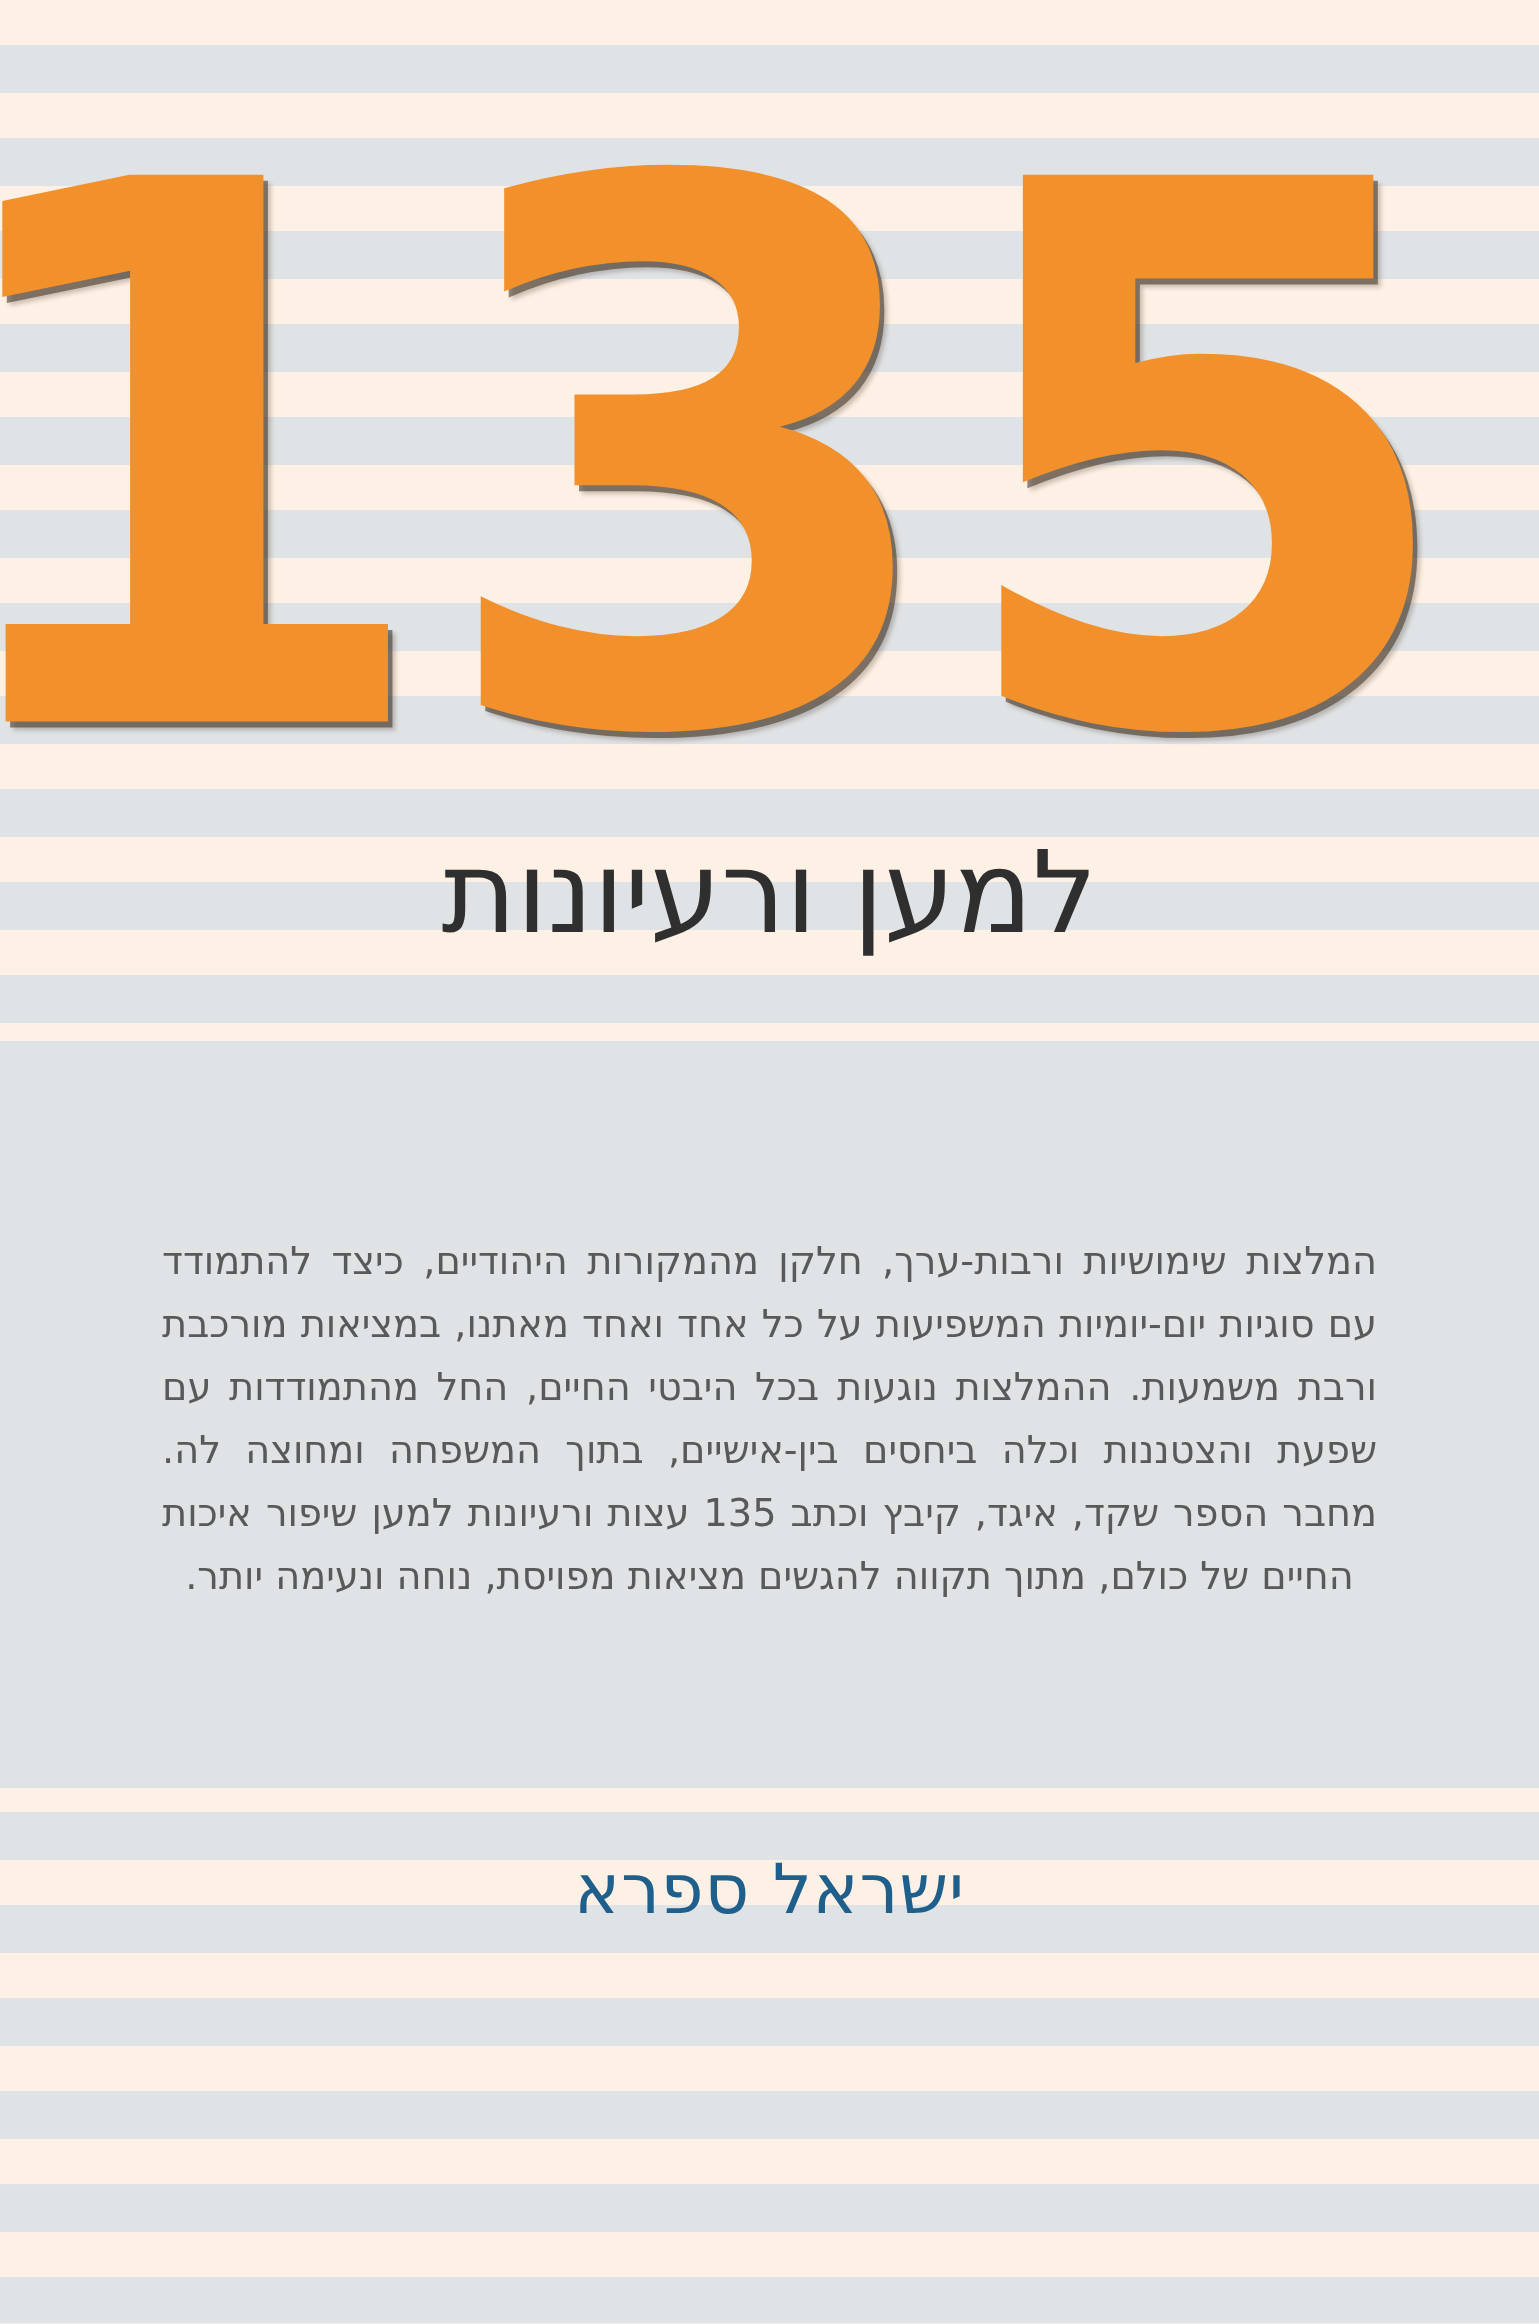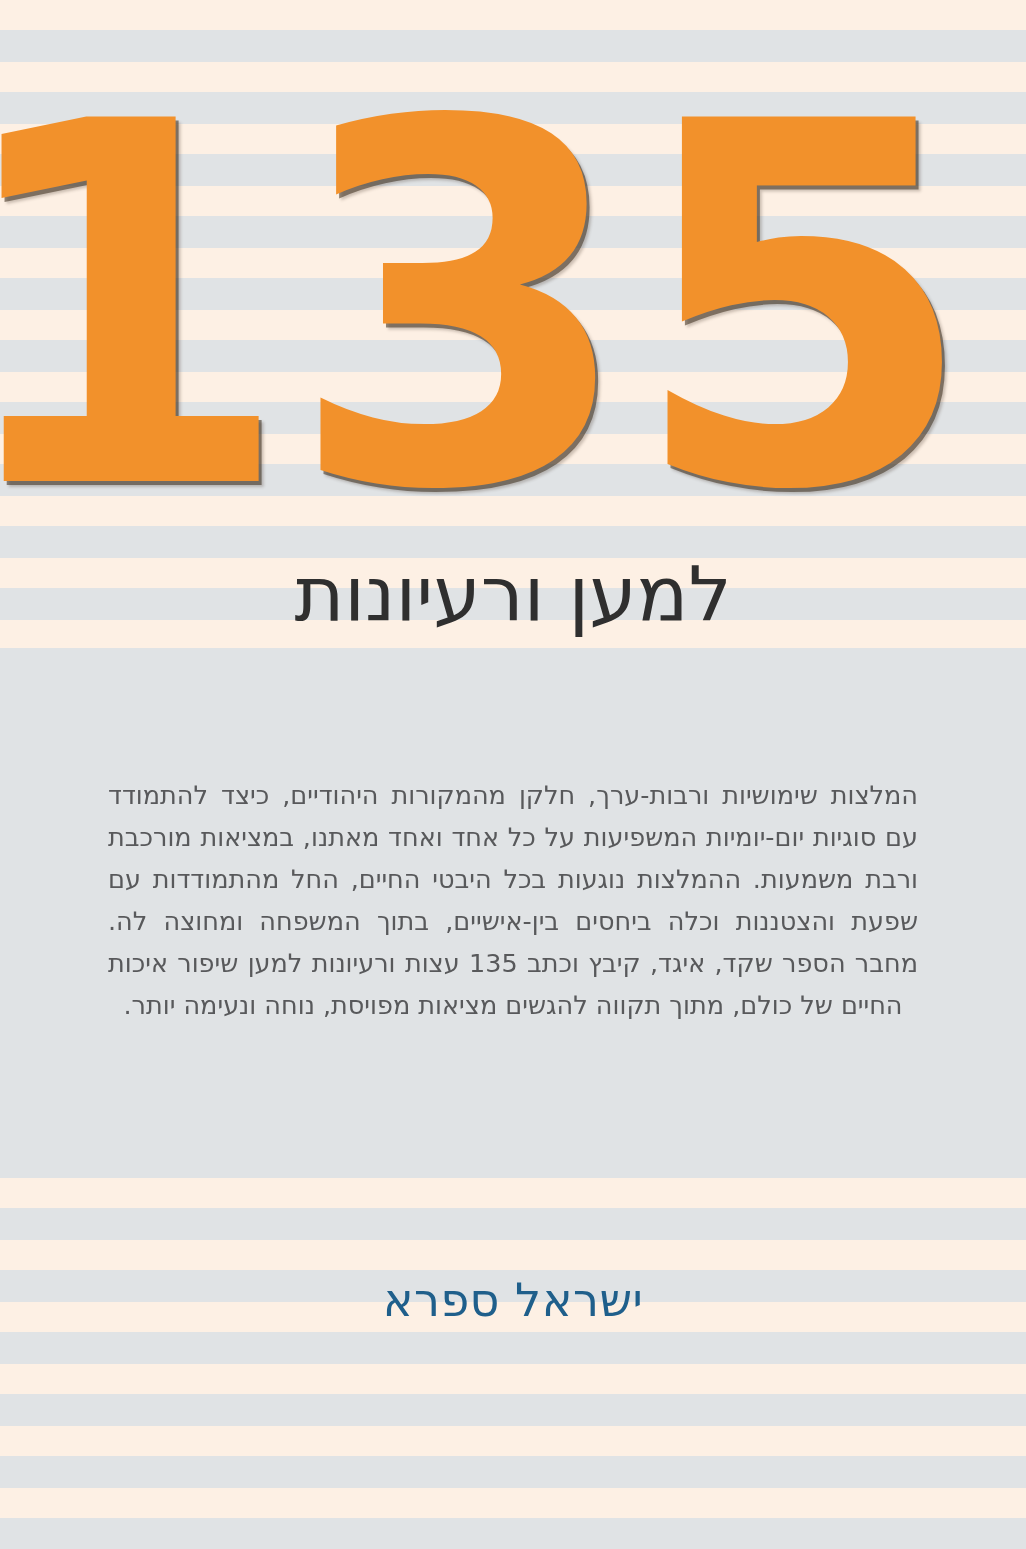--- a/index.html
+++ b/index.html
@@ -70,21 +70,21 @@
     font-size: 76px;
     line-height: 1.05;
     color: #2f2f2f;
     font-weight: 400;
     letter-spacing: 0px;
   }
 
   
   .blurb-panel {
     position: absolute;
-    top: 648px;
+    top: 694px;
     left: 0;
     width: 1026px;
     height: 498px;
     background: #e0e3e5;
   }
   .blurb {
     position: absolute;
     top: 100px;
     left: 0;
     right: 0;
@@ -103,21 +103,20 @@
     top: 1232px;
     left: 0;
     width: 1026px;
     text-align: center;
   }
   .author {
     font-size: 46px;
     color: #1f5f8b;
     font-weight: 400;
     letter-spacing: 0.5px;
-    margin-top: 41px;
   }
 </style>
 </head>
 <body>
 
 <div class="cover">
 
   <div class="numeral-band">
     <div class="numeral">135</div>
   </div>

